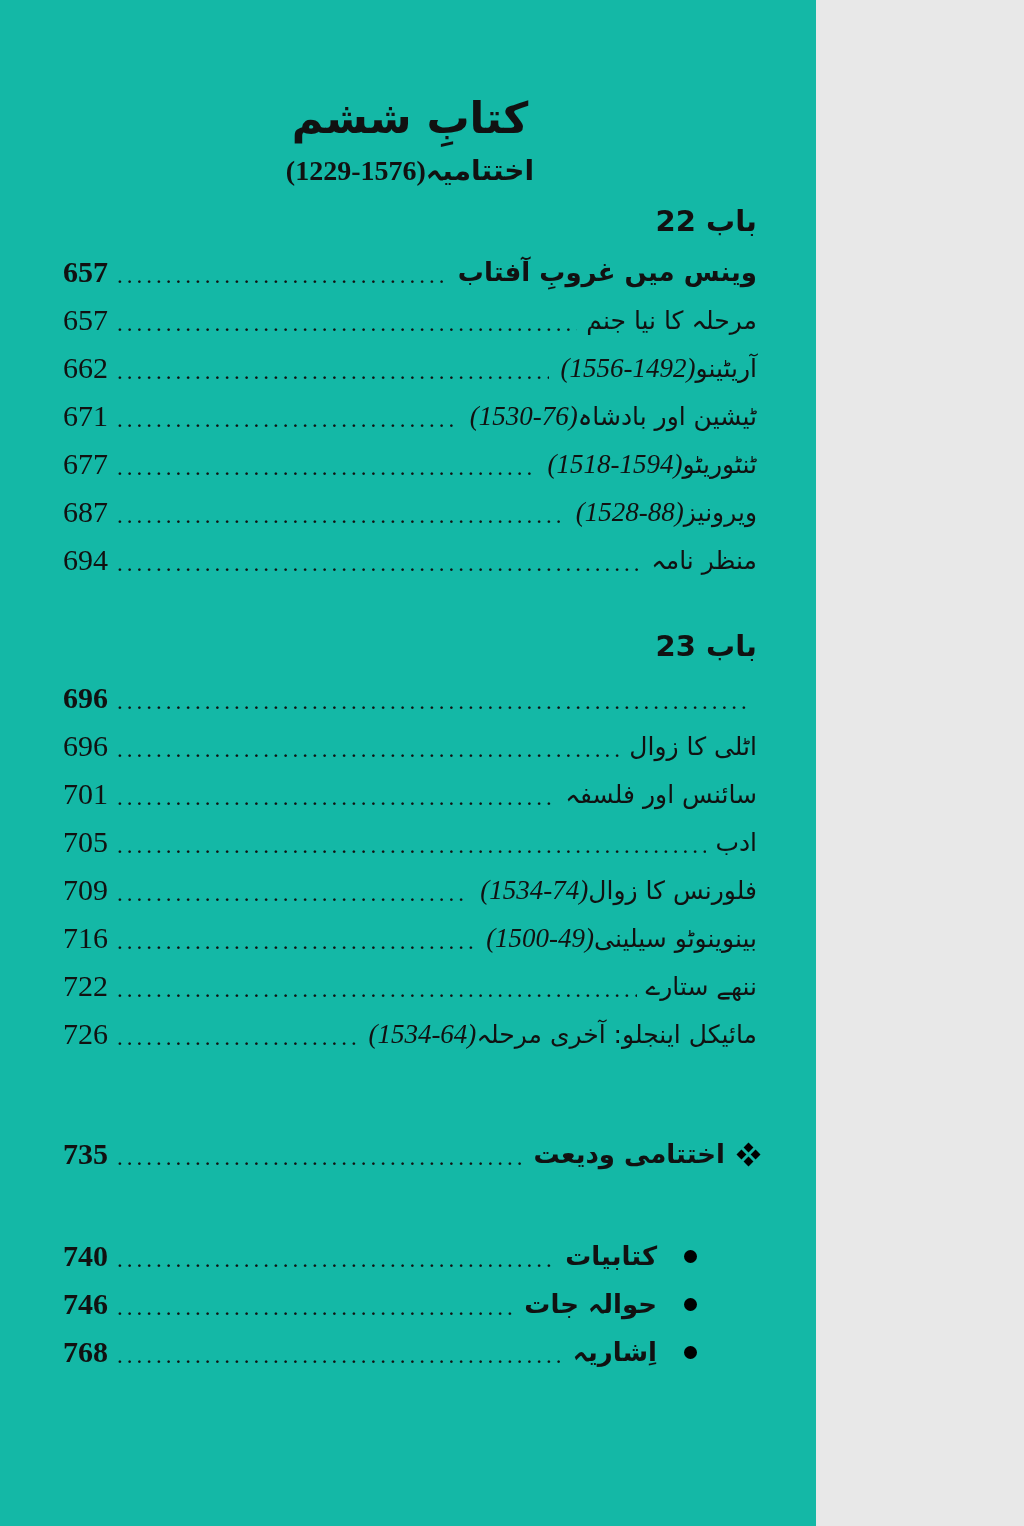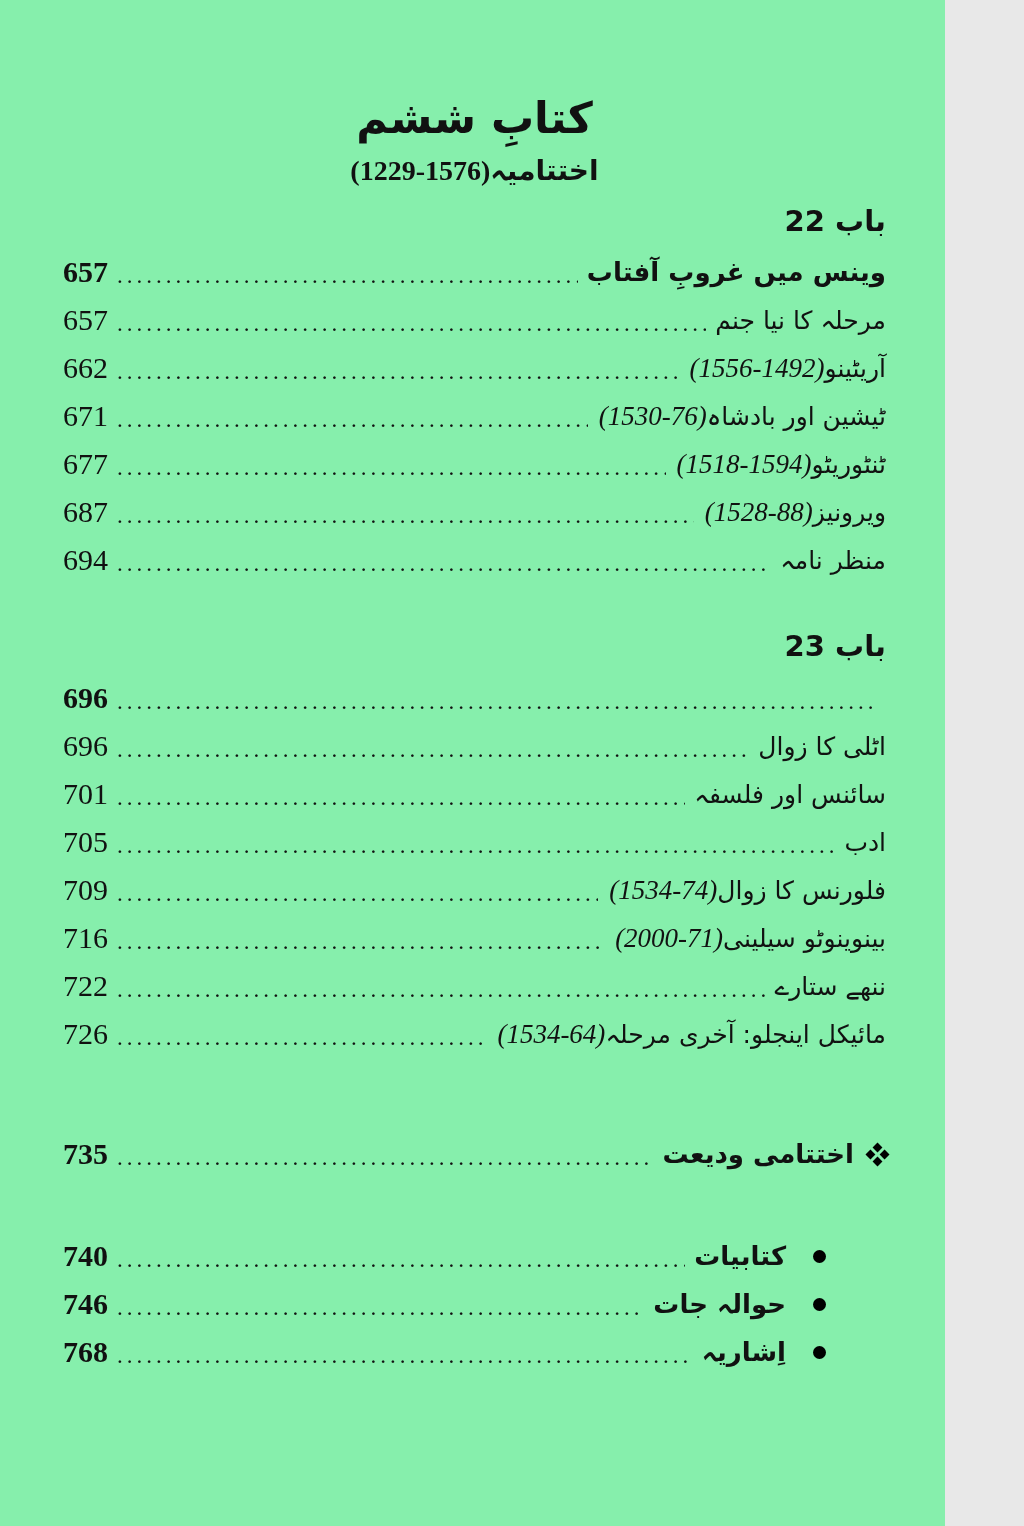--- a/index.html
+++ b/index.html
@@ -4,22 +4,22 @@
 <style>
   * { box-sizing: border-box; }
   html, body { margin: 0; padding: 0; }
   body {
     width: 1024px; height: 1526px;
     background: #e8e8e8;
     font-family: "DejaVu Sans", sans-serif;
     color: #111;
   }
   .page {
-    width: 945px; height: 1526px;
-    background: #86efac;
+    width: 816px; height: 1526px;
+    background: #14b8a6;
     overflow: hidden;
     position: relative;
   }
   .content { padding: 92px 59px 0 63px; }
 
   
   .hdr { text-align: center; direction: rtl; }
   .book-title {
     font-size: 43px; font-weight: bold; line-height: 1.25;
     letter-spacing: 1px;
@@ -171,21 +171,21 @@
     <span class="page-num">705</span>
   </div>
         <div class="toc-row">
     <span class="toc-title">فلورنس کا زوال</span>
     <span class="toc-years">(1534-74)</span>
     <span class="dots"></span>
     <span class="page-num">709</span>
   </div>
         <div class="toc-row">
     <span class="toc-title">بینوینوٹو سیلینی</span>
-    <span class="toc-years">(2000-71)</span>
+    <span class="toc-years">(1500-49)</span>
     <span class="dots"></span>
     <span class="page-num">716</span>
   </div>
         <div class="toc-row">
     <span class="toc-title">ننھے ستارے</span>
 
     <span class="dots"></span>
     <span class="page-num">722</span>
   </div>
         <div class="toc-row">

